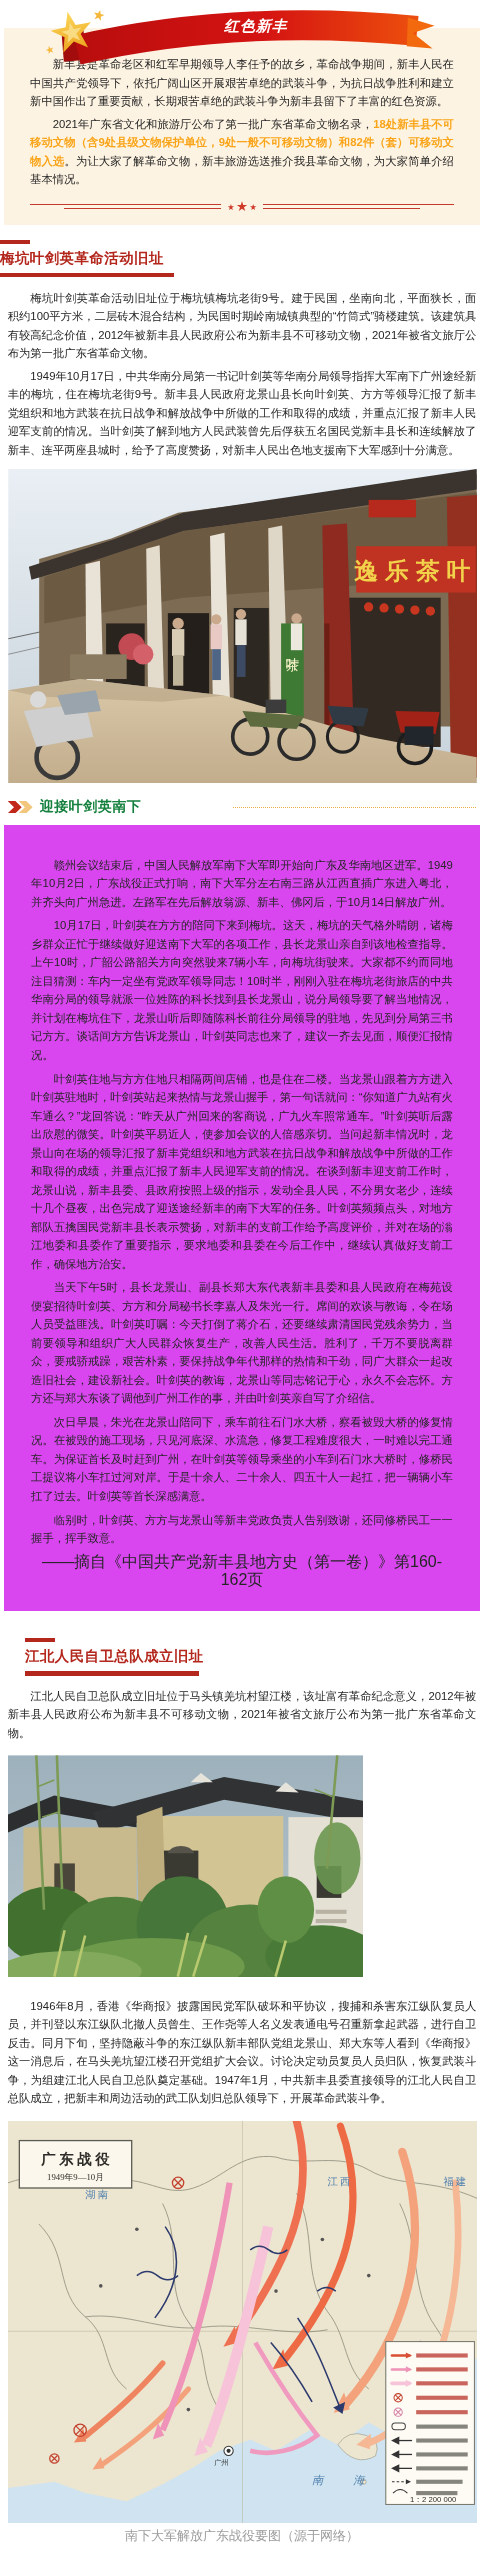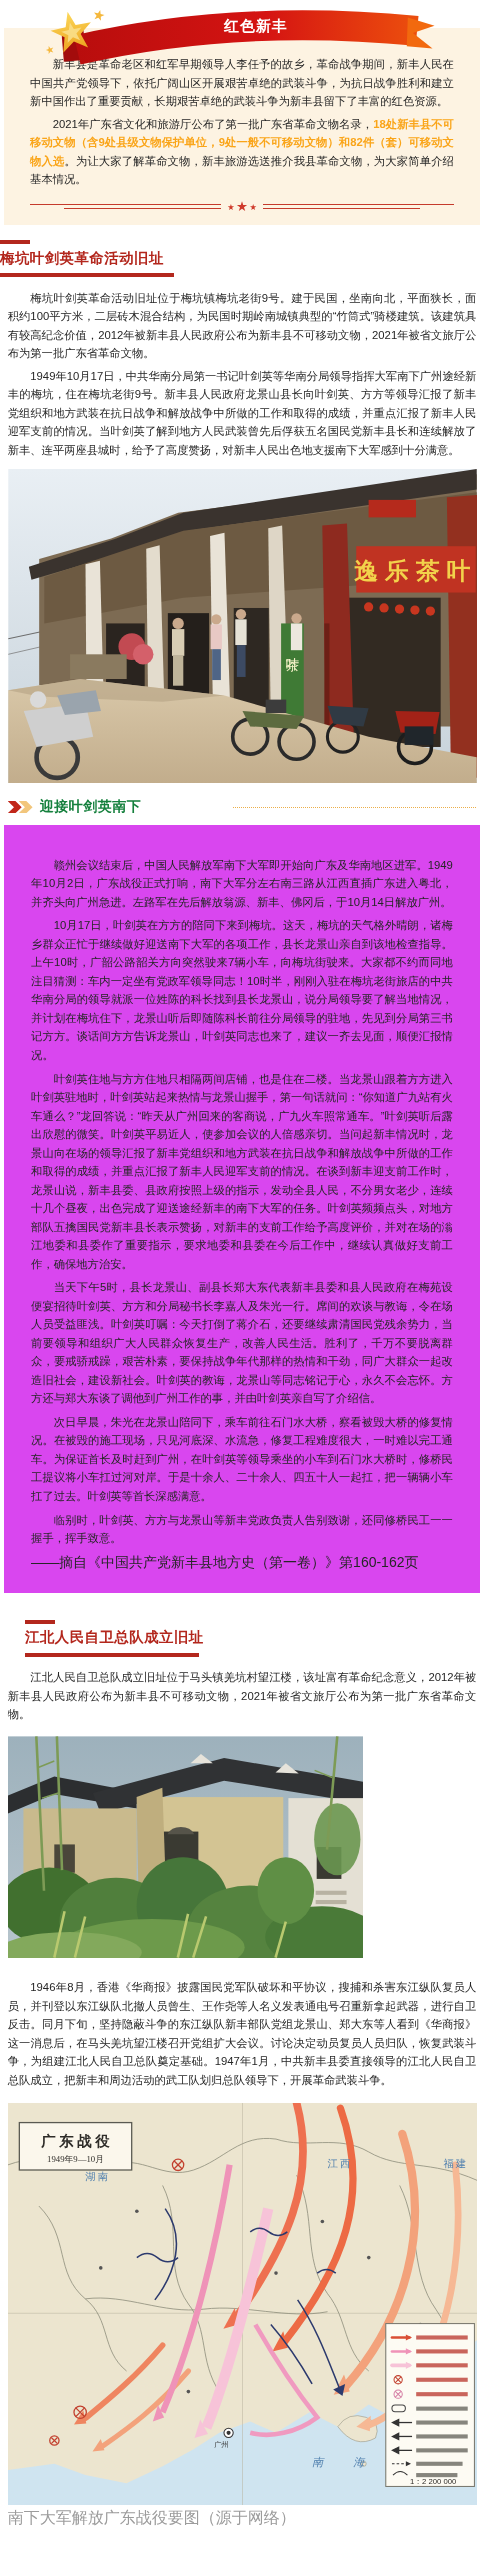--- a/index.html
+++ b/index.html
@@ -1,27 +1,27 @@
 <!DOCTYPE html>
 <html style="font-size:8.2px"><head>
 <meta charset="utf-8">
 <style>
   html,body{margin:0;padding:0;background:#ffffff;}
   .page{position:relative;width:484px;height:2656px;background:#fff;overflow:hidden;
         font-family:"Liberation Sans","DejaVu Sans",sans-serif;color:#262626;}
   
-  .banner{position:relative;height:62px;z-index:3;}
+  .banner{position:relative;height:62px;z-index:3;font-style:italic;}
   .banner svg{position:absolute;left:0;top:0;}
   
   .cream1{position:relative;z-index:1;margin:-34px 4.1px 0;background:#fdf3e2;padding:27px 26px 10.3px;}
   .cream2{margin:7.2px 4.1px 0;background:#d946ef;padding:31px 27px 21.6px;}
   p.body{font-size:11.3px;line-height:18.5px;margin:0 0 4.1px;text-indent:2em;text-align:justify;color:#262626;}
   .cream2 p.body{margin-bottom:5.2px;}
   .hl{color:#faa519;font-weight:bold;}
-  .attribution{font-size:14px;line-height:18.5px;text-align:left;color:#262626;margin:3.1px 0 0;}
+  .attribution{font-size:16px;line-height:18.5px;text-align:center;color:#262626;margin:3.1px 0 0;}
   
   .divider{display:flex;align-items:center;margin-top:10.3px;height:15.5px;}
   .dv-line{flex:1;position:relative;height:4.6px;}
   .dv-line::before{content:"";position:absolute;top:0;left:0;right:0;height:1px;background:#c53a2c;}
   .dv-line.left::after{content:"";position:absolute;bottom:0;left:18%;right:0;height:1px;background:#c53a2c;}
   .dv-line.right::after{content:"";position:absolute;bottom:0;left:0;right:18%;height:1px;background:#c53a2c;}
   .dv-stars{color:#cf3a2b;margin:0 6.2px;white-space:nowrap;font-size:8.2px;line-height:15.5px;}
   .dv-stars b{font-size:13.4px;vertical-align:-1.5px;margin:0 1.5px;font-weight:normal;}
   
   .sec-title{margin-top:12.4px;}
@@ -34,21 +34,21 @@
   .subhead{display:flex;align-items:center;margin:13.4px 7.7px 0;height:20.6px;}
   .chev{display:inline-block;width:14px;height:12.4px;}
   .chev1{background:#c1271a;clip-path:polygon(0 0,55% 0,100% 50%,55% 100%,0 100%,45% 50%);}
   .chev2{background:#f2c67c;clip-path:polygon(0 0,55% 0,100% 50%,55% 100%,0 100%,45% 50%);margin-left:-3.1px;}
   .subhead .txt{margin-left:7.2px;font-size:14px;font-weight:bold;color:#15803d;letter-spacing:0.5px;}
   .subhead .dots{flex:1;margin-left:92px;border-top:1.5px dotted #ecaf4a;height:0;}
   
   .photo{margin:10.3px 7.7px 0;font-size:0;line-height:0;}
   .photo svg{display:block;}
   .photo2{margin:12.4px 0 0 7.7px;}
-  .map-caption{margin:6.2px 7.7px 0;text-align:left;font-size:16px;line-height:13.4px;color:#9c9c9c;}
+  .map-caption{margin:6.2px 7.7px 0;text-align:center;font-size:13px;line-height:13.4px;color:#9c9c9c;}
 </style>
 </head>
 <body>
 
 <div class="page">
 
   <div class="banner">
     <svg width="484" height="67" viewBox="0 0 940 130">
       <defs>
         <linearGradient id="rg" x1="0" y1="0" x2="940" y2="0" gradientUnits="userSpaceOnUse">

